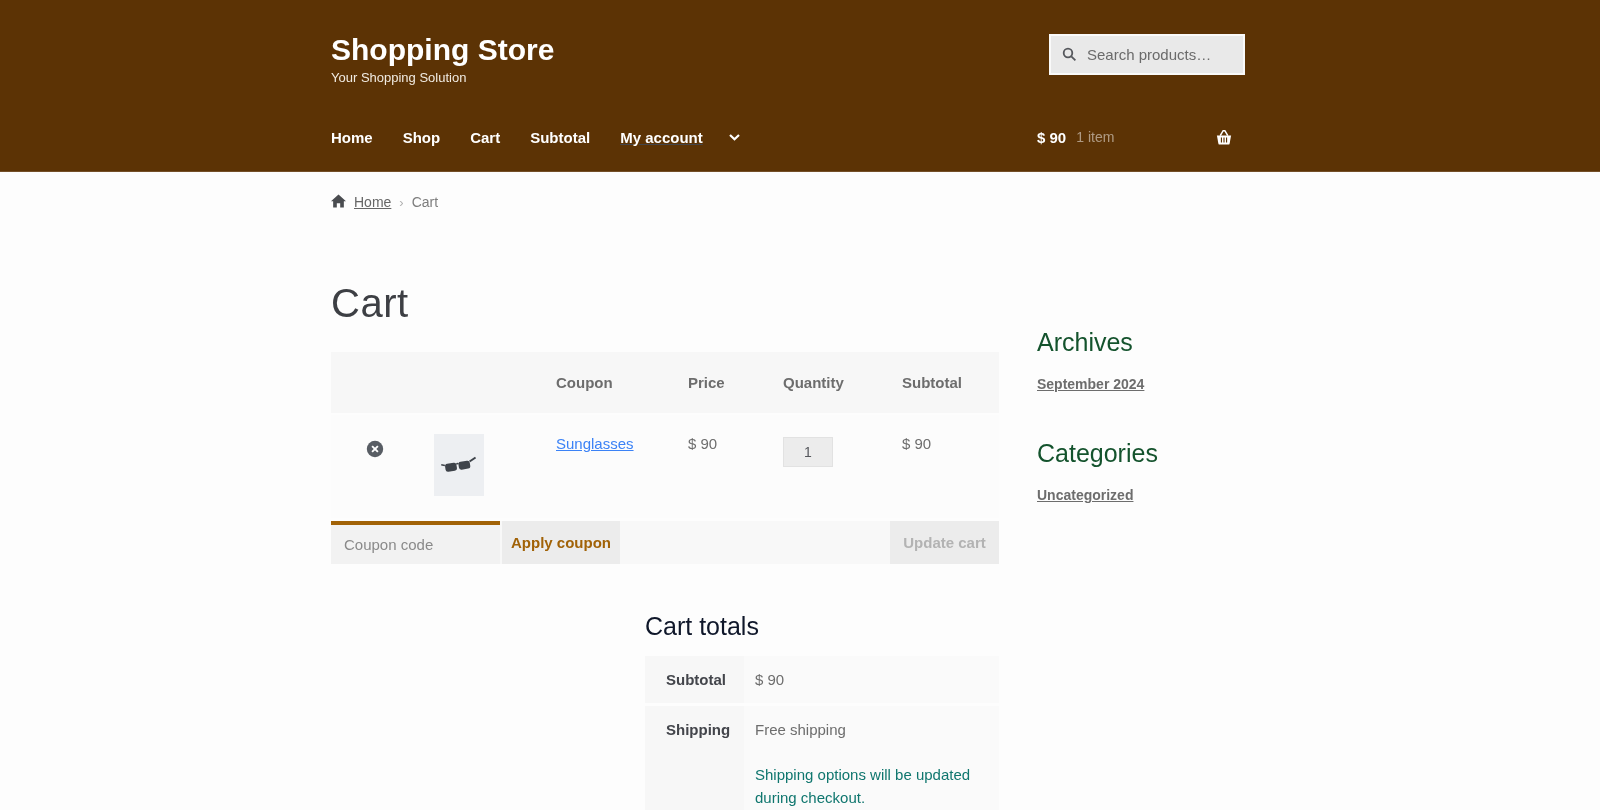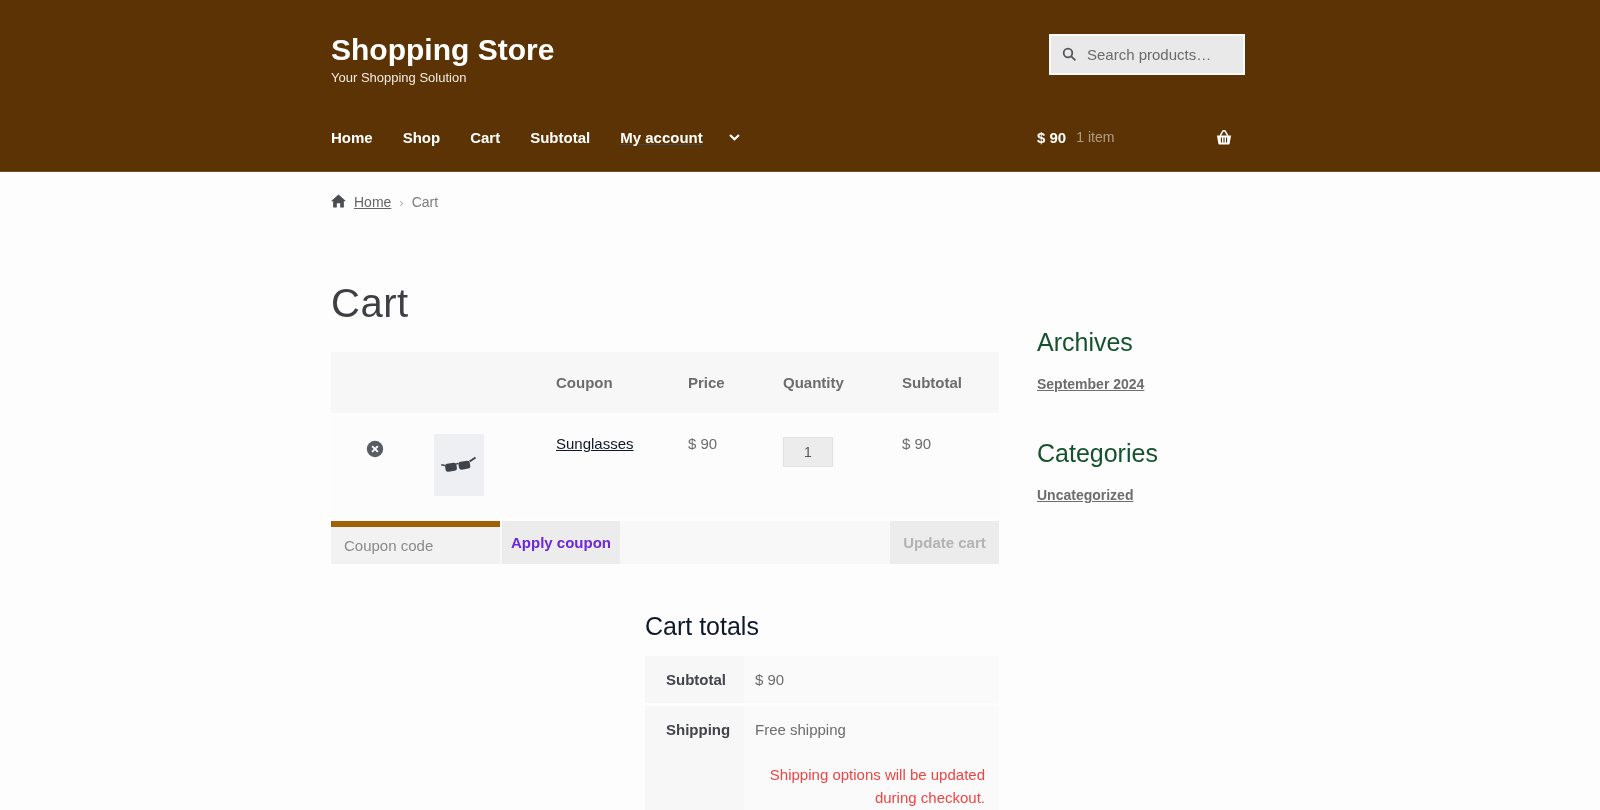--- a/index.html
+++ b/index.html
@@ -71,70 +71,70 @@
     font-size: 15px; color: #6d6d6d;
     height: 104px;
   }
   .remove-btn { display: inline-block; margin-top: 5px; cursor: pointer; line-height: 0; }
   .product-thumb {
     width: 50px; height: 62px; margin-top: -1px;
     background: #edeff2;
     display: flex; align-items: center; justify-content: center;
     cursor: pointer;
   }
-  .product-link { color: #0f172a; text-decoration: underline; cursor: pointer; }
+  .product-link { color: #3b82f6; text-decoration: underline; cursor: pointer; }
   .qty-input {
     width: 50px; height: 30px; margin-top: 2px;
     background: #ececec;
     border: 1px solid #e2e2e2;
     text-align: center;
     font-size: 14px; color: #55575c;
     font-family: inherit;
   }
 
   
   .coupon-row {
     width: 668px; height: 43px; margin-top: 3px;
     background: #f8f8f8;
     display: flex; align-items: stretch;
   }
   .coupon-input {
     width: 169px;
     background: #f2f2f2;
-    border: none; border-top: 6px solid #a16207;
+    border: none; border-top: 4px solid #a16207;
     padding: 0 13px;
     font-size: 15px; color: #43454b;
     font-family: inherit;
   }
   .coupon-input::placeholder { color: #8a8a8a; }
   .btn {
     border: none; font-family: inherit; font-size: 15px; font-weight: 600; cursor: pointer;
   }
-  .apply-coupon-btn { width: 118px; margin-left: 2px; background: #ececec; color: #6d28d9; }
+  .apply-coupon-btn { width: 118px; margin-left: 2px; background: #ececec; color: #a16207; }
   .update-cart-btn { width: 109px; margin-left: auto; background: #ececec; color: #b3b3b3; cursor: default; }
 
   
   .cart-totals { width: 354px; margin-left: 314px; margin-top: 48px; }
   .cart-totals-title { font-size: 25px; font-weight: 300; color: #0f172a; }
   .totals-table { width: 354px; border-collapse: separate; border-spacing: 0; margin-top: 15px; }
   .totals-table th {
     width: 99px; background: #f7f7f7;
     text-align: left; vertical-align: top;
     padding: 15px 10px 15px 21px;
     font-size: 15px; font-weight: bold; color: #43454b;
     border-bottom: 3px solid #fdfdfd;
   }
   .totals-table td {
     background: #fafafa;
     vertical-align: top;
     padding: 15px 14px 15px 11px;
     font-size: 15px; color: #6d6d6d;
     border-bottom: 3px solid #fdfdfd;
   }
-  .shipping-note { margin-top: 26px; line-height: 1.5; color: #ef4444; text-align: right; }
+  .shipping-note { margin-top: 26px; line-height: 1.5; color: #0f766e; }
 
   
   .widget-title { font-size: 25px; font-weight: 300; color: #14532d; }
   .widget-archives { margin-top: 118px; }
   .widget-categories { margin-top: 46px; }
   .widget-link {
     display: inline-block; margin-top: 19px;
     font-size: 14px; font-weight: 600; color: #6d6d6d;
     text-decoration: underline; cursor: pointer;
   }

